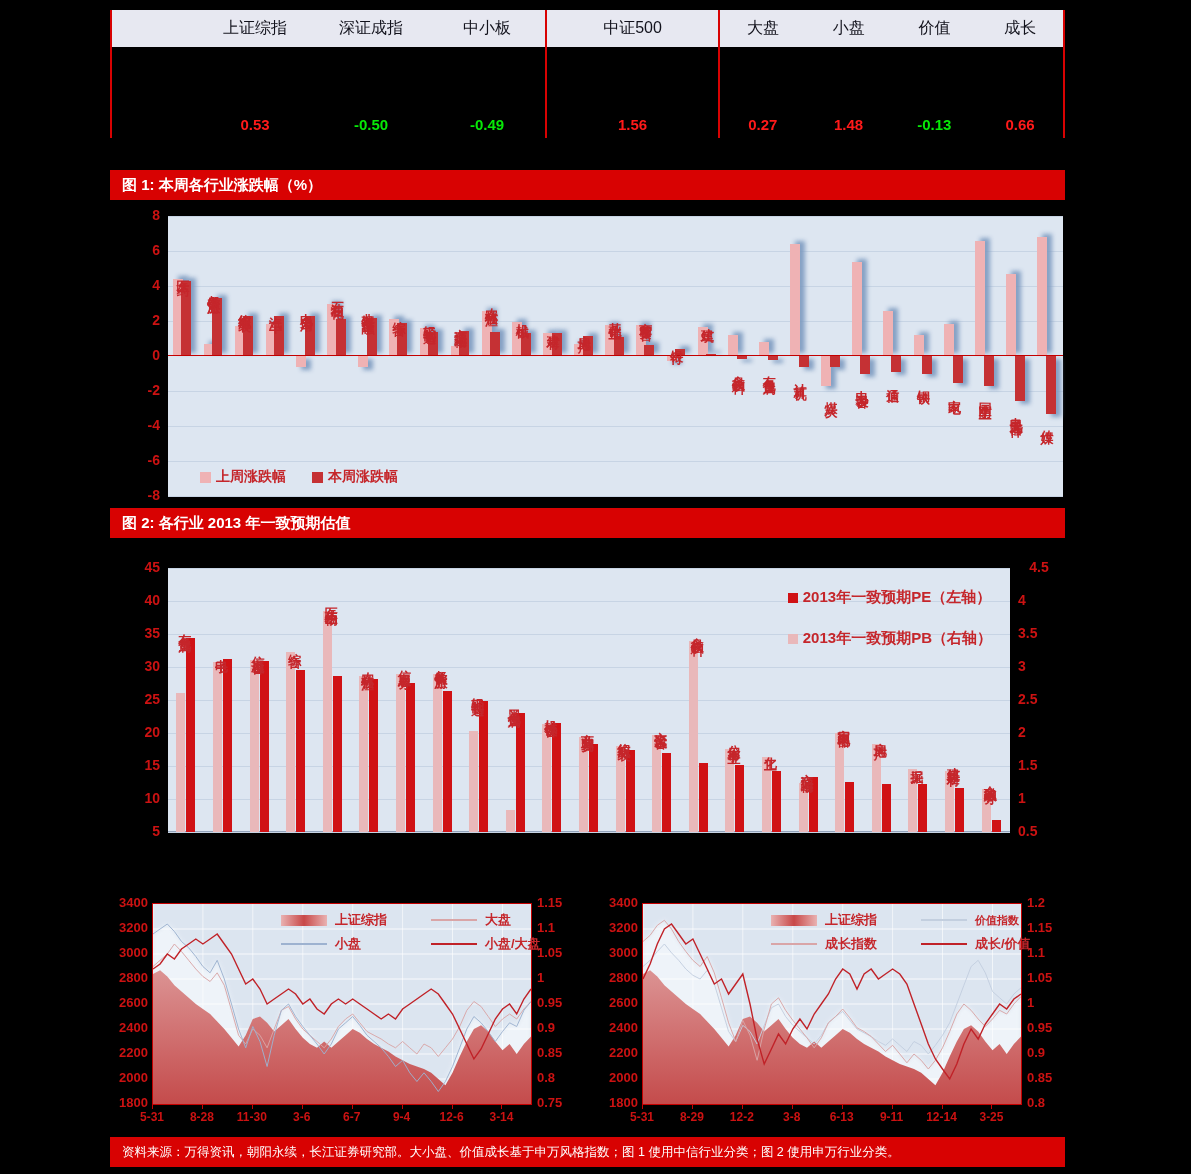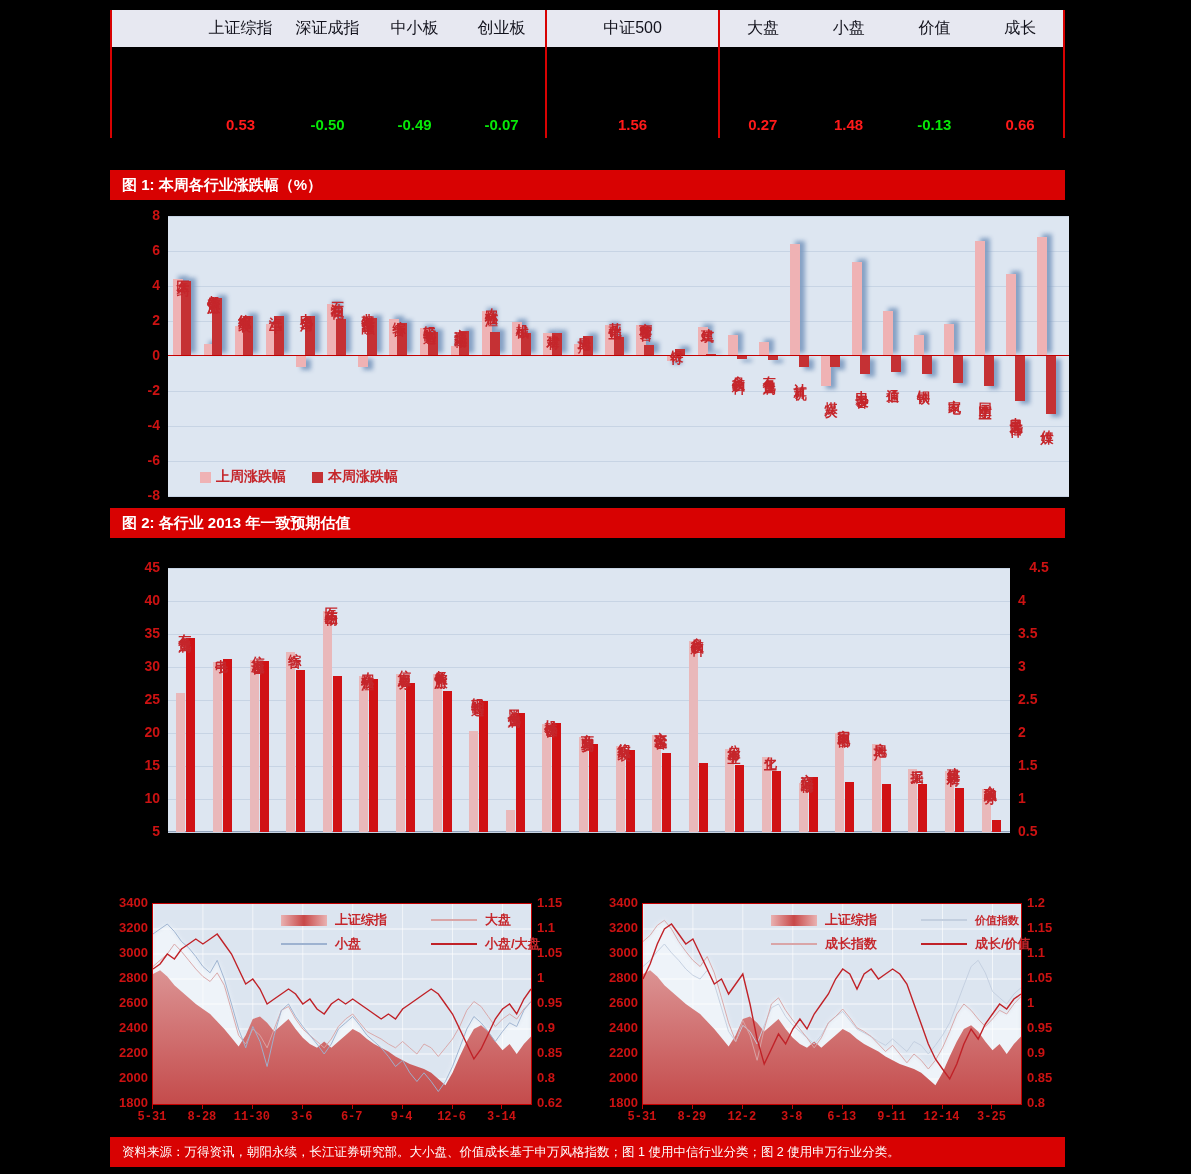--- a/index.html
+++ b/index.html
@@ -19,21 +19,21 @@
   .tval{height:28px;display:flex;align-items:center;justify-content:center;
         font-size:15px;font-weight:bold;background:#000;}
   .pos{color:#ff1a1a;} .neg{color:#07e907;}
   
   .plot{position:absolute;background:#dde6f1;}
   .gline{position:absolute;left:0;right:0;height:1px;background:#c7d4e4;}
   .zline{position:absolute;left:0;right:0;height:1px;background:#c40000;z-index:5;}
   .ylab{position:absolute;color:#cc1212;font-weight:bold;font-size:14px;text-align:right;}
   .ylabL{position:absolute;color:#cc1212;font-weight:bold;font-size:13px;text-align:right;}
   .ylabR{position:absolute;color:#cc1212;font-weight:bold;font-size:13px;text-align:left;}
-  .xlab{position:absolute;color:#cc1212;font-weight:bold;font-size:12px;text-align:center;font-family:Liberation Mono, monospace;}
+  .xlab{position:absolute;color:#cc1212;font-weight:bold;font-size:12px;text-align:center;}
   .bar{position:absolute;z-index:2;}
   .bar.dark{z-index:3;}
   .shp{box-shadow:5px -3px 4px rgba(124,154,192,.9);}
   .shn{box-shadow:5px 3px 4px rgba(124,154,192,.9);}
   .vlab{position:absolute;writing-mode:vertical-rl;text-orientation:upright;
         color:#c5262b;font-weight:bold;font-size:13px;letter-spacing:2px;line-height:16px;
         z-index:6;white-space:nowrap;}
   .leg{position:absolute;display:flex;gap:26px;align-items:center;z-index:7;}
   .legit{display:flex;align-items:center;gap:5px;}
   .legsw{width:11px;height:11px;display:inline-block;}
@@ -74,27 +74,20 @@
             <span class="neg">-0.50</span>
           </div>
         </div>
         <div class="tcol" style="flex: 1 1 0%;">
           <div class="thead">中小板</div>
           <div class="tgap"></div>
           <div class="tval">
             <span class="neg">-0.49</span>
           </div>
         </div>
-        <div class="tcol" style="flex: 1 1 0%;">
-          <div class="thead">创业板</div>
-          <div class="tgap"></div>
-          <div class="tval">
-            <span class="neg">-0.07</span>
-          </div>
-        </div>
       </div>
       <div class="tgroup" style="flex: 0 0 171px;">
         <div class="tcol" style="flex: 1 1 0%;">
           <div class="thead">中证500</div>
           <div class="tgap"></div>
           <div class="tval">
             <span class="pos">1.56</span>
           </div>
         </div>
       </div>
@@ -129,21 +122,21 @@
         </div>
       </div>
     </div>
 </section>
 
 <section class="sec" style="top:170px;height:336px;">
   <div class="rbar">
     <span>图 1: 本周各行业涨跌幅（%）</span>
   </div>
   <div id="fig1wrap">
-      <div class="plot" style="left: 58px; top: 46px; width: 895px; height: 280px; padding-left: 6px;">
+      <div class="plot" style="left: 58px; top: 46px; width: 895px; height: 280px;">
         <div class="gline" style="top: 0px;"></div>
         <div class="gline" style="top: 35px;"></div>
         <div class="gline" style="top: 70px;"></div>
         <div class="gline" style="top: 105px;"></div>
         <div class="gline" style="top: 175px;"></div>
         <div class="gline" style="top: 210px;"></div>
         <div class="gline" style="top: 245px;"></div>
         <div class="gline" style="top: 280px;"></div>
         <div class="bar light shp" style="left: 4.93103px; width: 10px; height: 77px; top: 63px; background: rgb(239, 178, 180);"></div>
         <div class="bar dark shp" style="left: 13.431px; width: 10px; height: 75.25px; top: 64.75px; background: rgb(197, 49, 52);"></div>
@@ -334,20 +327,30 @@
         <div class="vlab" style="left: 703.87px; bottom: 93.78px;">房地产</div>
         <div class="bar" style="left: 740.478px; width: 9px; height: 62.7px; top: 201.3px; background: rgb(233, 184, 186);"></div>
         <div class="bar dark" style="left: 750.478px; width: 9px; height: 47.52px; top: 216.48px; background: rgb(208, 18, 21);"></div>
         <div class="vlab" style="left: 740.478px; bottom: 68.7px;">采掘</div>
         <div class="bar" style="left: 777.087px; width: 9px; height: 61.38px; top: 202.62px; background: rgb(233, 184, 186);"></div>
         <div class="bar dark" style="left: 787.087px; width: 9px; height: 43.56px; top: 220.44px; background: rgb(208, 18, 21);"></div>
         <div class="vlab" style="left: 777.087px; bottom: 67.38px;">建筑建材</div>
         <div class="bar" style="left: 813.696px; width: 9px; height: 42.9px; top: 221.1px; background: rgb(233, 184, 186);"></div>
         <div class="bar dark" style="left: 823.696px; width: 9px; height: 11.88px; top: 252.12px; background: rgb(208, 18, 21);"></div>
         <div class="vlab" style="left: 813.696px; bottom: 48.9px;">金融服务</div>
+        <div class="leg" style="right: 18px; top: 20px; flex-direction: column; align-items: flex-start; gap: 22px;">
+          <div class="legit">
+            <div class="legsw" style="background: rgb(208, 18, 21); width: 10px; height: 10px;"></div>
+            <div class="legtx" style="font-size: 15px;">2013年一致预期PE（左轴）</div>
+          </div>
+          <div class="legit">
+            <div class="legsw" style="background: rgb(233, 184, 186); width: 10px; height: 10px;"></div>
+            <div class="legtx" style="font-size: 15px;">2013年一致预期PB（右轴）</div>
+          </div>
+        </div>
       </div>
       <div class="ylab" style="left: 8px; top: 51px; width: 42px;">45</div>
       <div class="ylab" style="left: 8px; top: 84px; width: 42px;">40</div>
       <div class="ylab" style="left: 8px; top: 117px; width: 42px;">35</div>
       <div class="ylab" style="left: 8px; top: 150px; width: 42px;">30</div>
       <div class="ylab" style="left: 8px; top: 183px; width: 42px;">25</div>
       <div class="ylab" style="left: 8px; top: 216px; width: 42px;">20</div>
       <div class="ylab" style="left: 8px; top: 249px; width: 42px;">15</div>
       <div class="ylab" style="left: 8px; top: 282px; width: 42px;">10</div>
       <div class="ylab" style="left: 8px; top: 315px; width: 42px;">5</div>
@@ -426,21 +429,21 @@
       <div class="ylabL" style="left: 0px; top: 215px; width: 38px;">2000</div>
       <div class="ylabL" style="left: 0px; top: 240px; width: 38px;">1800</div>
       <div class="ylabR" style="left: 427px; top: 40px; width: 36px;">1.15</div>
       <div class="ylabR" style="left: 427px; top: 65px; width: 36px;">1.1</div>
       <div class="ylabR" style="left: 427px; top: 90px; width: 36px;">1.05</div>
       <div class="ylabR" style="left: 427px; top: 115px; width: 36px;">1</div>
       <div class="ylabR" style="left: 427px; top: 140px; width: 36px;">0.95</div>
       <div class="ylabR" style="left: 427px; top: 165px; width: 36px;">0.9</div>
       <div class="ylabR" style="left: 427px; top: 190px; width: 36px;">0.85</div>
       <div class="ylabR" style="left: 427px; top: 215px; width: 36px;">0.8</div>
-      <div class="ylabR" style="left: 427px; top: 240px; width: 36px;">0.62</div>
+      <div class="ylabR" style="left: 427px; top: 240px; width: 36px;">0.75</div>
       <div class="tick" style="left: 42px; top: 250px;"></div>
       <div class="xlab" style="left: 22px; top: 255px; width: 40px;">5-31</div>
       <div class="tick" style="left: 91.9245px; top: 250px;"></div>
       <div class="xlab" style="left: 71.9245px; top: 255px; width: 40px;">8-28</div>
       <div class="tick" style="left: 141.849px; top: 250px;"></div>
       <div class="xlab" style="left: 121.849px; top: 255px; width: 40px;">11-30</div>
       <div class="tick" style="left: 191.774px; top: 250px;"></div>
       <div class="xlab" style="left: 171.774px; top: 255px; width: 40px;">3-6</div>
       <div class="tick" style="left: 241.698px; top: 250px;"></div>
       <div class="xlab" style="left: 221.698px; top: 255px; width: 40px;">6-7</div>

